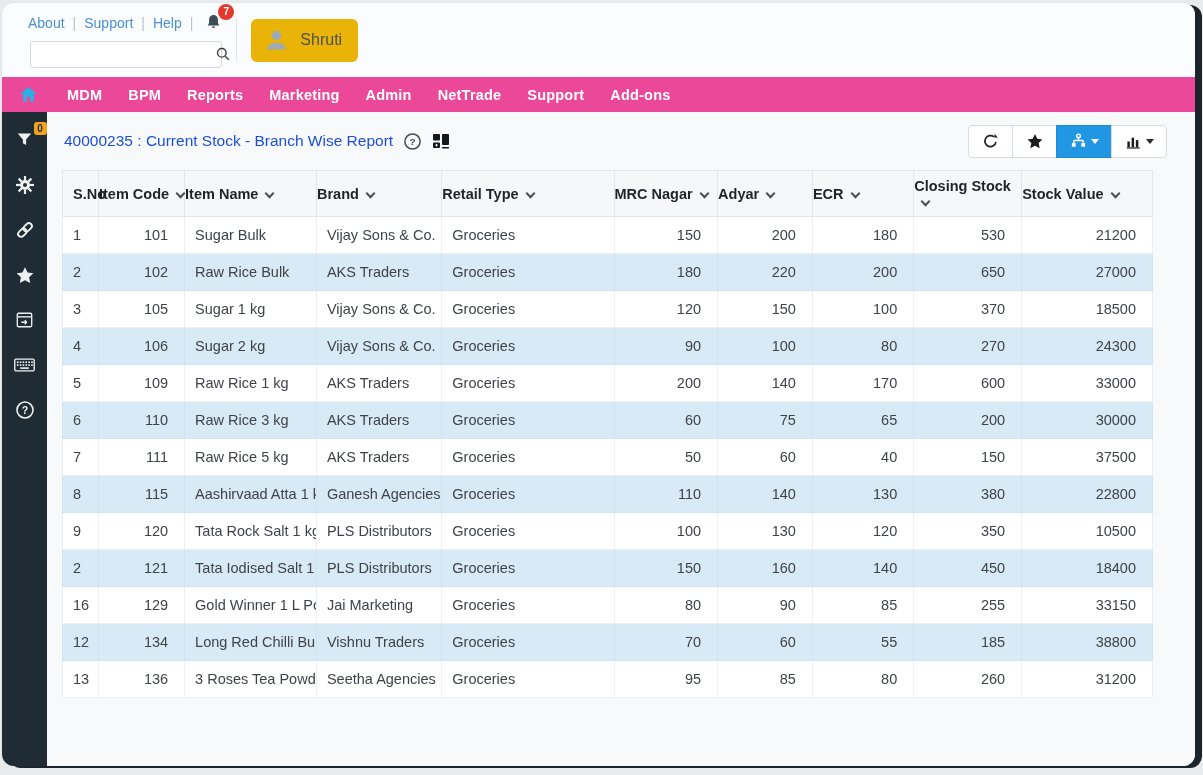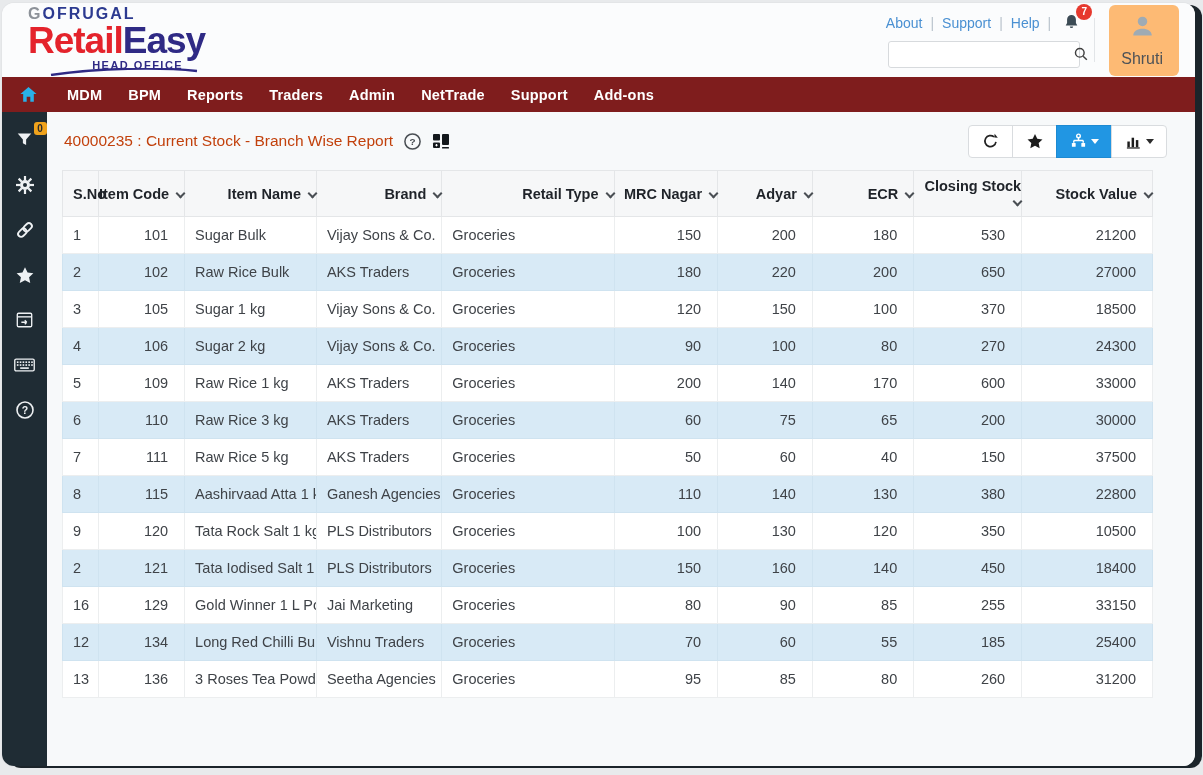--- a/index.html
+++ b/index.html
@@ -29,64 +29,64 @@
   .sep{ color:#b9c3cc; }
   .bell-wrap{ position:relative; margin-left:4px; cursor:pointer; }
   .badge-red{ position:absolute; top:-9px; right:-12px; background:#e6392e; color:#fff;
     font-size:10px; font-weight:bold; min-width:16px; height:16px; border-radius:8px;
     display:flex; align-items:center; justify-content:center; padding:0 3px; }
   .searchbox{ width:192px; height:27px; background:#fff; border:1px solid #d7dadd;
     border-radius:3px; display:flex; align-items:center; padding:0 6px 0 8px; }
   .searchbox input{ flex:1; border:none; outline:none; font-size:13px; background:transparent;
     font-family:"Liberation Sans", sans-serif; color:#333; }
   .vdiv{ width:1px; height:44px; background:#e2e5e8; }
-  .user-chip{ display:flex; align-items:center; gap:10px; background:#fdba74;
-    border-radius:6px; padding:8px 16px 8px 12px; cursor:pointer;flex-direction:column; }
+  .user-chip{ display:flex; align-items:center; gap:10px; background:#eab308;
+    border-radius:6px; padding:8px 16px 8px 12px; cursor:pointer; }
   .user-name{ font-size:16px; color:#4d5257; }
 
   
-  .navbar{ height:35px; background:#7f1d1d; display:flex; align-items:center; }
+  .navbar{ height:35px; background:#ec4899; display:flex; align-items:center; }
   .nav-home{ padding:0 16px 0 17px; display:flex; align-items:center; cursor:pointer; height:100%; }
   .nav-items{ display:flex; align-items:center; height:100%; }
   .nav-item{ color:#fff; font-size:14.5px; font-weight:600; padding:0 13px; cursor:pointer;
     height:100%; display:flex; align-items:center; letter-spacing:0.2px; }
 
   
   .main{ display:flex; height:calc(100% - 109px); }
   .sidebar{ width:45px; background:#1f2c34; display:flex; flex-direction:column;
     align-items:center; padding-top:16px; gap:21px; flex-shrink:0; }
   .side-btn{ position:relative; width:26px; height:24px; display:flex; align-items:center;
     justify-content:center; cursor:pointer; }
   .badge-orange{ position:absolute; top:-6px; right:-9px; background:#f0a31c; color:#2c2c2c;
     font-size:10px; font-weight:bold; min-width:13px; height:13px; border-radius:3px;
     display:flex; align-items:center; justify-content:center; padding:0 2px; }
 
   .content{ flex:1; background:#f7f9fa; overflow:hidden; }
   .toolbar{ height:58px; display:flex; align-items:center; justify-content:space-between;
     padding:0 28px 0 17px; }
   .title-wrap{ display:flex; align-items:center; gap:10px; }
-  .report-title{ font-size:15.5px; color:#c2410c; }
+  .report-title{ font-size:15.5px; color:#1d4ed8; }
   .icon-btn{ display:flex; align-items:center; justify-content:center; cursor:pointer; }
 
   .btn-group{ display:flex; }
   .btn{ width:45px; height:33px; background:#fff; border:1px solid #d9dcdf;
     display:flex; align-items:center; justify-content:center; cursor:pointer; margin-left:-1px; gap:4px; }
   .btn:first-child{ border-radius:4px 0 0 4px; margin-left:0; }
   .btn:last-child{ border-radius:0 4px 4px 0; }
   .btn.wide{ width:56px; }
   .btn.active{ background:#2196e3; border-color:#1d8ad2; }
   .caret{ width:0; height:0; border-left:4px solid transparent; border-right:4px solid transparent;
     border-top:5px solid #2b2b2b; display:inline-block; }
   .caret.white{ border-top-color:#fff; }
 
   
   .table-wrap{ padding:0 42px 0 15px; }
   table{ width:100%; border-collapse:collapse; table-layout:fixed; background:transparent; }
   th{ height:46px; background:#f6f7f8; border:1px solid #e4e6e8; font-size:14.5px;
-    font-weight:bold; color:#1f2329; text-align:right; cursor:pointer; }
+    font-weight:bold; color:#1f2329; text-align:left; cursor:pointer; }
   th.no-sort{ cursor:default; text-align:left; padding-left:10px; }
   .chev{ display:inline-block; width:7px; height:7px; border-right:2px solid #4a4f54;
     border-bottom:2px solid #4a4f54; transform:rotate(45deg); margin-left:8px;
     position:relative; top:-2px; }
   td{ height:37px; font-size:14.5px; color:#3f4348; border:1px solid #eceeef;
     padding:0 10px; white-space:nowrap; overflow:hidden; }
   tr.row{ background:#fff; }
   tr.row.alt{ background:#d8eaf6; }
   tr.row.alt td{ border-color:#cfe3f0; }
   td.align-right{ text-align:right; padding-right:16px; }
@@ -94,28 +94,20 @@
   col.c0{width:3.3%} col.c1{width:7.9%} col.c2{width:12.1%} col.c3{width:11.5%}
   col.c4{width:15.8%} col.c5{width:9.5%} col.c6{width:8.7%} col.c7{width:9.3%}
   col.c8{width:9.9%} col.c9{width:12%}
 </style>
 </head>
 <body>
 
 <div class="window">
 
   <div class="topbar">
-    <div class="logo">
-      <div class="logo-company"><span class="g">G</span><span class="rest">OFRUGAL</span></div>
-      <div class="logo-product"><span class="red">Retail</span><span class="blue">Easy</span></div>
-      <div class="logo-sub">HEAD OFFICE</div>
-      <svg class="logo-swoosh" width="150" height="8" viewBox="0 0 150 8">
-          <path d="M2 7 C 50 0, 110 -1, 148 3" stroke="#2f2a85" stroke-width="2.4" fill="none"></path>
-        </svg>
-    </div>
 
     <div class="topbar-right">
       <div class="meta-col">
         <div class="links-row">
 
           <span class="link">About</span>
             <span class="sep">|</span>
             <span class="link">Support</span>
             <span class="sep">|</span>
             <span class="link">Help</span>
@@ -152,21 +144,21 @@
   <div class="navbar">
     <div class="nav-home">
       <svg width="19" height="19" viewBox="0 0 20 20">
           <path d="M10 2 L18.5 9.4 H15.6 V17.5 H11.9 V12.3 H8.1 V17.5 H4.4 V9.4 H1.5 Z" fill="#29b0e8"></path>
         </svg>
     </div>
     <div class="nav-items">
         <div class="nav-item">MDM</div>
         <div class="nav-item">BPM</div>
         <div class="nav-item">Reports</div>
-        <div class="nav-item">Traders</div>
+        <div class="nav-item">Marketing</div>
         <div class="nav-item">Admin</div>
         <div class="nav-item">NetTrade</div>
         <div class="nav-item">Support</div>
         <div class="nav-item">Add-ons</div>
       </div>
   </div>
 
   <div class="main">
 
     <div class="sidebar">
@@ -464,21 +456,21 @@
               <tr class="row alt">
                 <td class="align-left">12</td>
                 <td class="align-right">134</td>
                 <td class="align-left">Long Red Chilli Bulk</td>
                 <td class="align-left">Vishnu Traders</td>
                 <td class="align-left">Groceries</td>
                 <td class="align-right">70</td>
                 <td class="align-right">60</td>
                 <td class="align-right">55</td>
                 <td class="align-right">185</td>
-                <td class="align-right">25400</td>
+                <td class="align-right">38800</td>
               </tr>
               <tr class="row">
                 <td class="align-left">13</td>
                 <td class="align-right">136</td>
                 <td class="align-left">3 Roses Tea Powder</td>
                 <td class="align-left">Seetha Agencies</td>
                 <td class="align-left">Groceries</td>
                 <td class="align-right">95</td>
                 <td class="align-right">85</td>
                 <td class="align-right">80</td>

